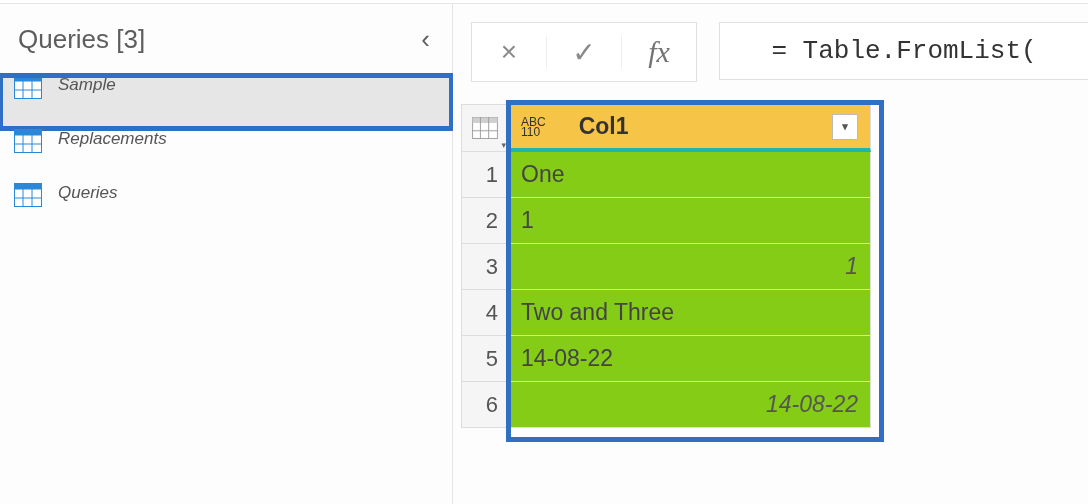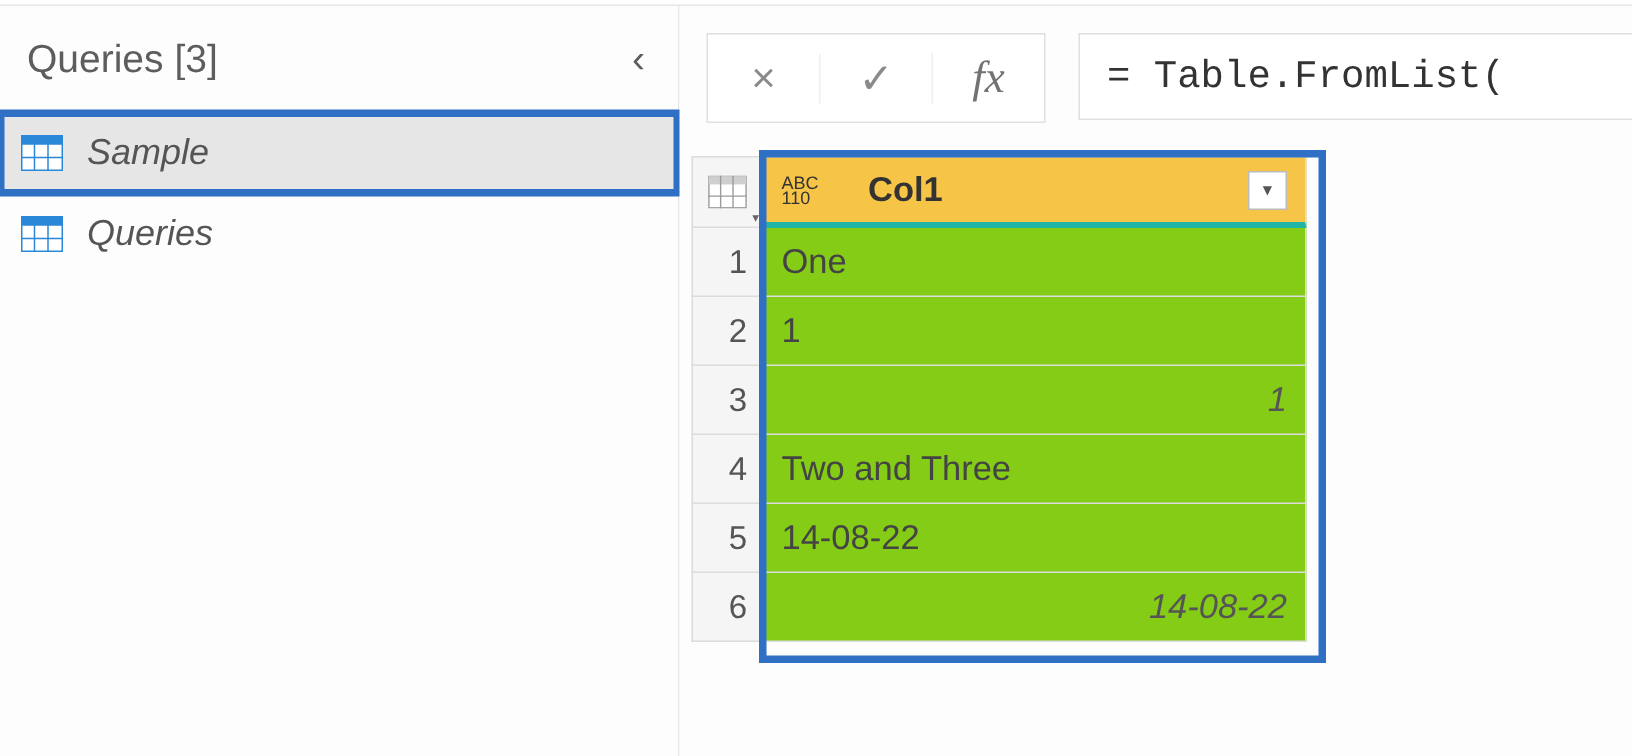--- a/index.html
+++ b/index.html
@@ -51,25 +51,24 @@
     cursor: pointer;
     padding: 0 4px;
   }
   .query-list {
     display: flex;
     flex-direction: column;
     padding-top: 4px;
   }
   .query-item {
     display: flex;
-    align-items: center;
     gap: 16px;
     height: 54px;
     padding: 0 14px;
-    font-size: 24px;
+    font-size: 17px;
     font-style: italic;
     color: #555;
     cursor: pointer;
   }
   .query-item.selected {
     background: #e6e6e6;
     outline: 5px solid #2f6fc4;
     outline-offset: -3px;
   }
   .table-icon svg {
@@ -124,20 +123,21 @@
     box-sizing: border-box;
   }
   .formula-input {
     border: none;
     outline: none;
     font-family: Consolas, "Courier New", monospace;
     font-size: 26px;
     color: #333;
     width: 100%;
     background: transparent;
+    text-align: center;
   }
 
   
   .data-area {
     margin: 22px 0 0 8px;
   }
   .data-grid {
     display: flex;
     flex-direction: column;
   }
@@ -251,20 +251,32 @@
         <div class="query-item">
           <span class="table-icon">
             <svg width="28" height="24" viewBox="0 0 28 24">
               <rect x="0.5" y="0.5" width="27" height="23" fill="#fff" stroke="#2b88d8"></rect>
               <rect x="0.5" y="0.5" width="27" height="6" fill="#2b88d8"></rect>
               <line x1="9" y1="0" x2="9" y2="24" stroke="#2b88d8"></line>
               <line x1="18" y1="0" x2="18" y2="24" stroke="#2b88d8"></line>
               <line x1="0" y1="15" x2="28" y2="15" stroke="#2b88d8"></line>
             </svg>
           </span>
+          <span>Replacements</span>
+        </div>
+        <div class="query-item">
+          <span class="table-icon">
+            <svg width="28" height="24" viewBox="0 0 28 24">
+              <rect x="0.5" y="0.5" width="27" height="23" fill="#fff" stroke="#2b88d8"></rect>
+              <rect x="0.5" y="0.5" width="27" height="6" fill="#2b88d8"></rect>
+              <line x1="9" y1="0" x2="9" y2="24" stroke="#2b88d8"></line>
+              <line x1="18" y1="0" x2="18" y2="24" stroke="#2b88d8"></line>
+              <line x1="0" y1="15" x2="28" y2="15" stroke="#2b88d8"></line>
+            </svg>
+          </span>
           <span>Queries</span>
         </div>
       </div>
     </div>
 
     <div class="right-area">
       <div class="formula-row">
         <div class="formula-tools">
           <div class="ftool">
               <span>×</span>

